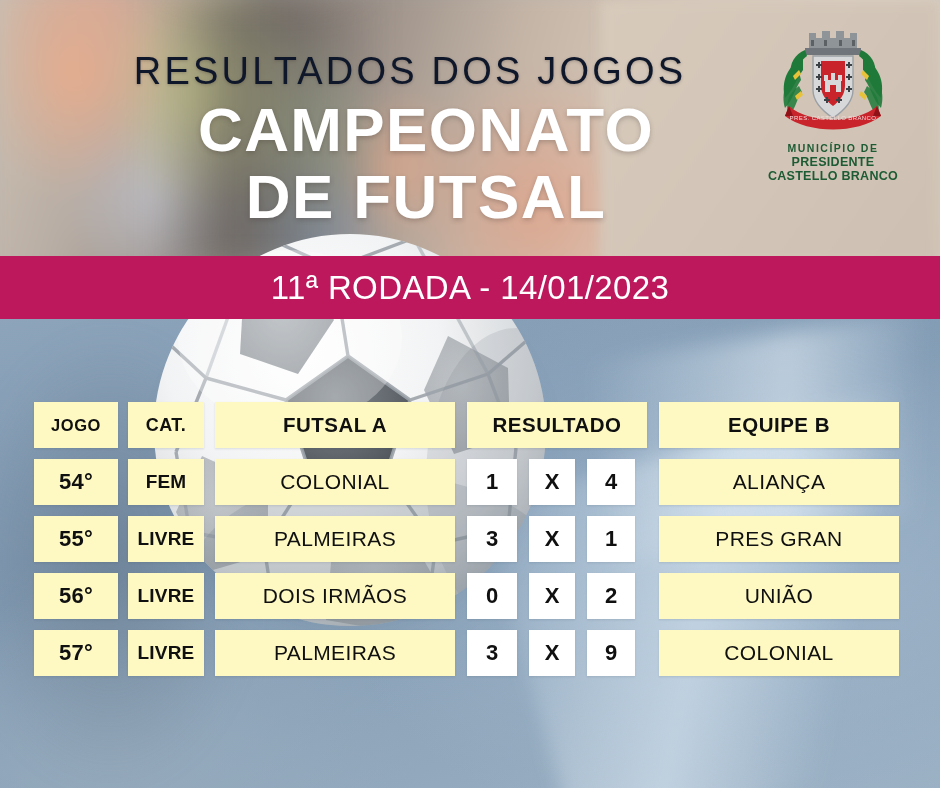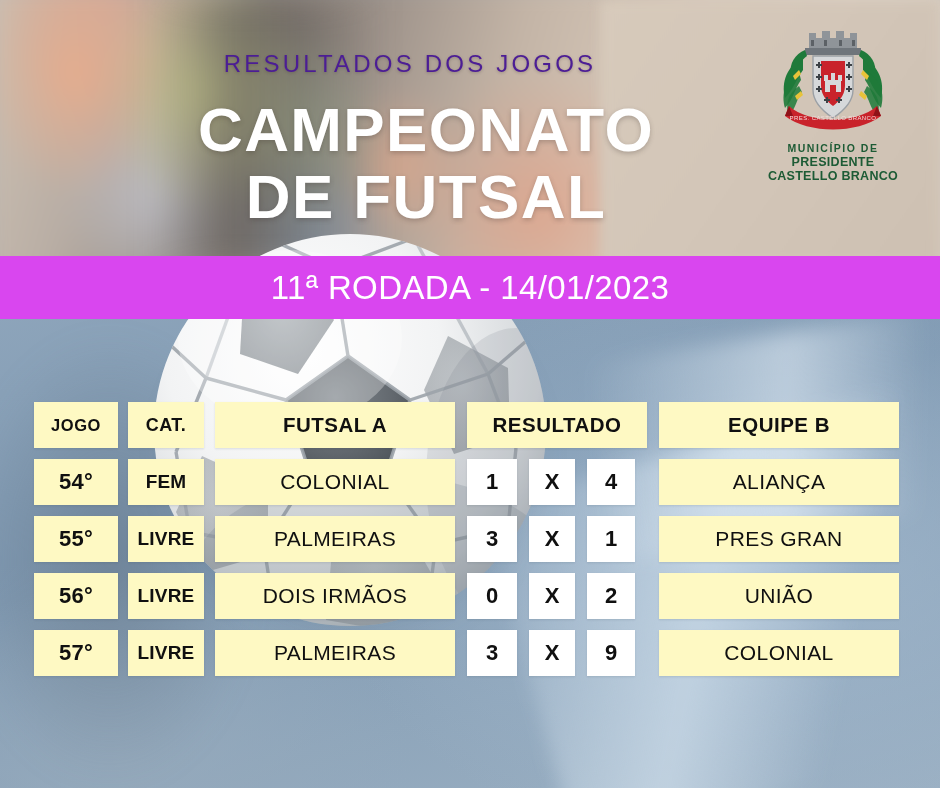--- a/index.html
+++ b/index.html
@@ -84,29 +84,29 @@
     position:absolute; left:0; top:0; width:404px; height:404px;
   }
 
   
   .header-block{
     position:absolute; left:0; top:0; width:940px; z-index:5;
     text-align:center;
   }
   .title-small{
     margin-top:50px;
-    font-size:24px;
+    font-size:38px;
     letter-spacing:3.2px;
-    color:#4c1d95;
+    color:#0f172a;
     font-weight:400;
     text-shadow:0 1px 3px rgba(60,50,45,.30);
     padding-right:120px;
   }
   .title-big{
-    margin-top:22px;
+    margin-top:7px;
     font-size:62px;
     line-height:.98;
     letter-spacing:1.4px;
     color:#ffffff;
     font-weight:bold;
     text-shadow:0 2px 5px rgba(60,50,45,.28);
     padding-right:88px;
   }
   .title-big .l2{ display:block; margin-top:6px; }
 
@@ -119,21 +119,21 @@
   .logo-l1{
     font-size:10.5px; color:#1d5b35; letter-spacing:1.5px; margin-top:2px; font-weight:700;
   }
   .logo-l2{
     font-size:12.5px; color:#1d5b35; letter-spacing:.3px; font-weight:bold; line-height:1.12; margin-top:1px;
   }
 
   
   .banner{
     position:absolute; left:0; top:256px; width:940px; height:63px; z-index:5;
-    background:#d946ef;
+    background:#be185d;
     display:flex; align-items:center; justify-content:center;
   }
   .banner-text{
     color:#ffffff; font-size:33px; letter-spacing:.4px; font-weight:400;
   }
 
   
   .table{
     position:absolute; left:34px; top:402px; width:872px; z-index:5;
   }

